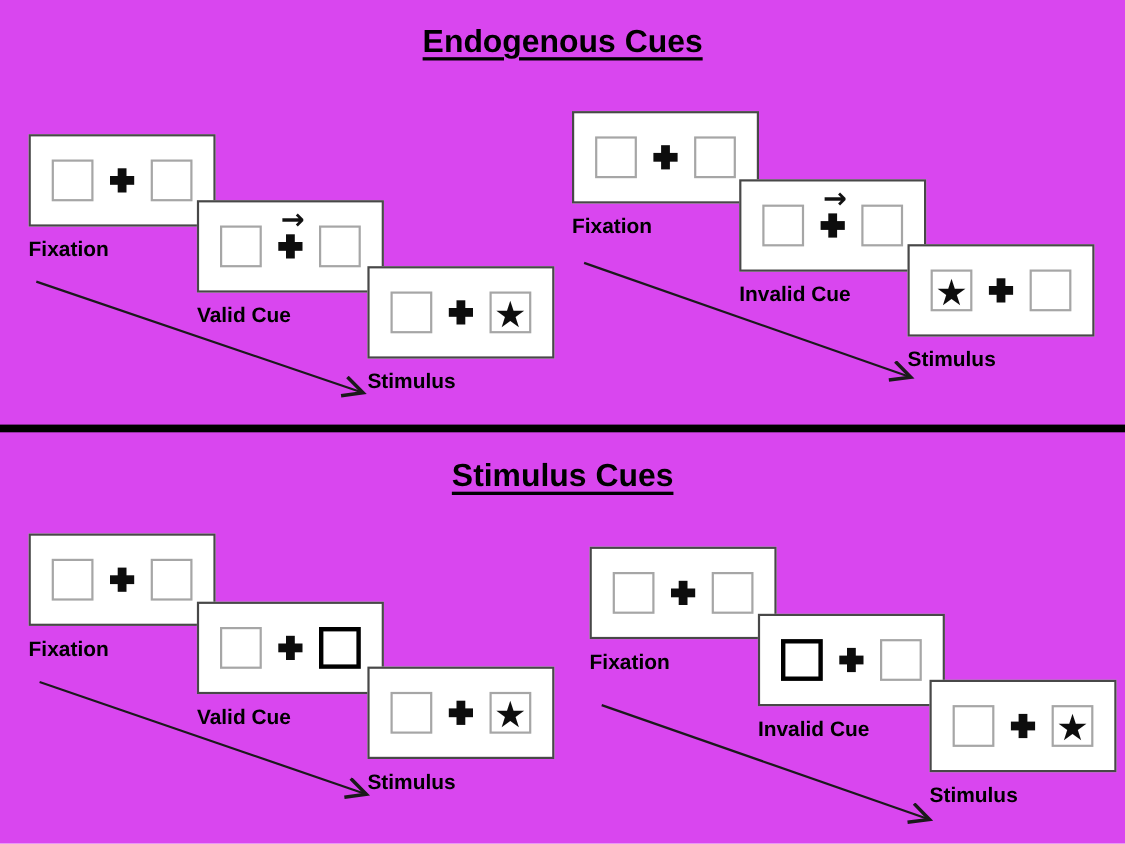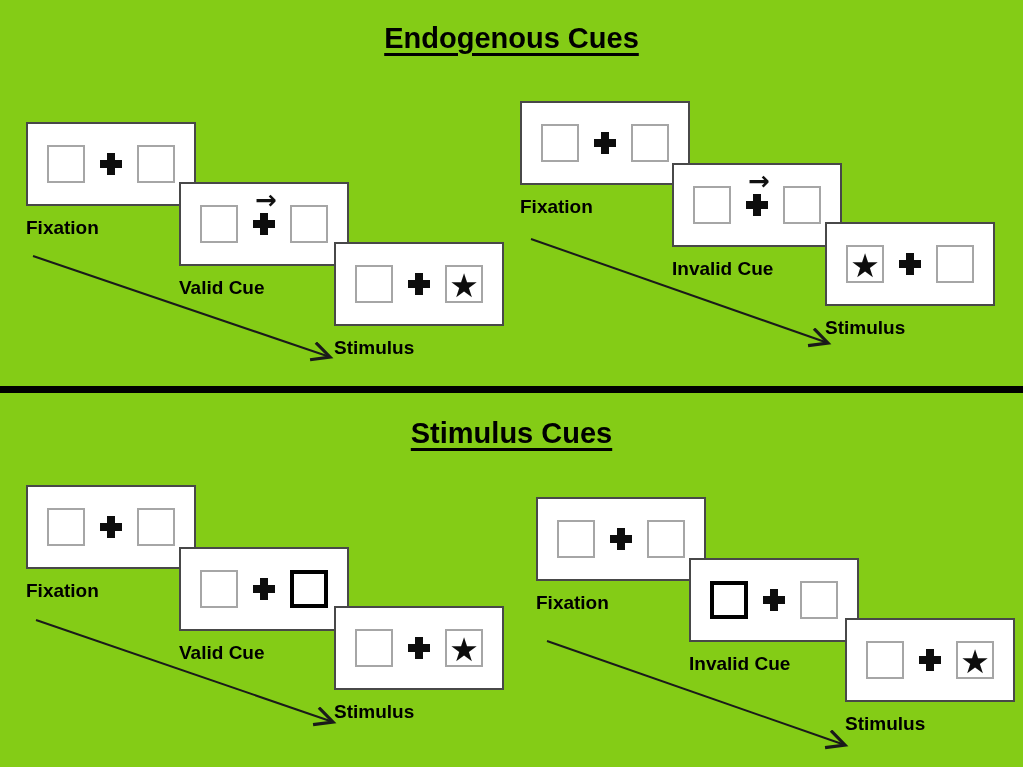--- a/index.html
+++ b/index.html
@@ -1,17 +1,17 @@
 <!DOCTYPE html>
 <html><head>
 <meta charset="utf-8">
 <style>
   html,body{margin:0;padding:0;background:#fff;}
   .page{
-    position:relative;width:1023px;height:767px;background:#84cc16;overflow:hidden;
+    position:relative;width:1023px;height:767px;background:#d946ef;overflow:hidden;
     font-family:"Liberation Sans",sans-serif;color:#000;
   }
   .title{
     position:absolute;left:0;width:100%;text-align:center;
     font-weight:bold;font-size:29px;
     text-decoration:underline;text-decoration-thickness:3px;text-underline-offset:5px;
   }
   .divider{position:absolute;left:0;top:386px;width:100%;height:7px;background:#000;}
   .panel{position:absolute;width:170px;}
   .screen{

